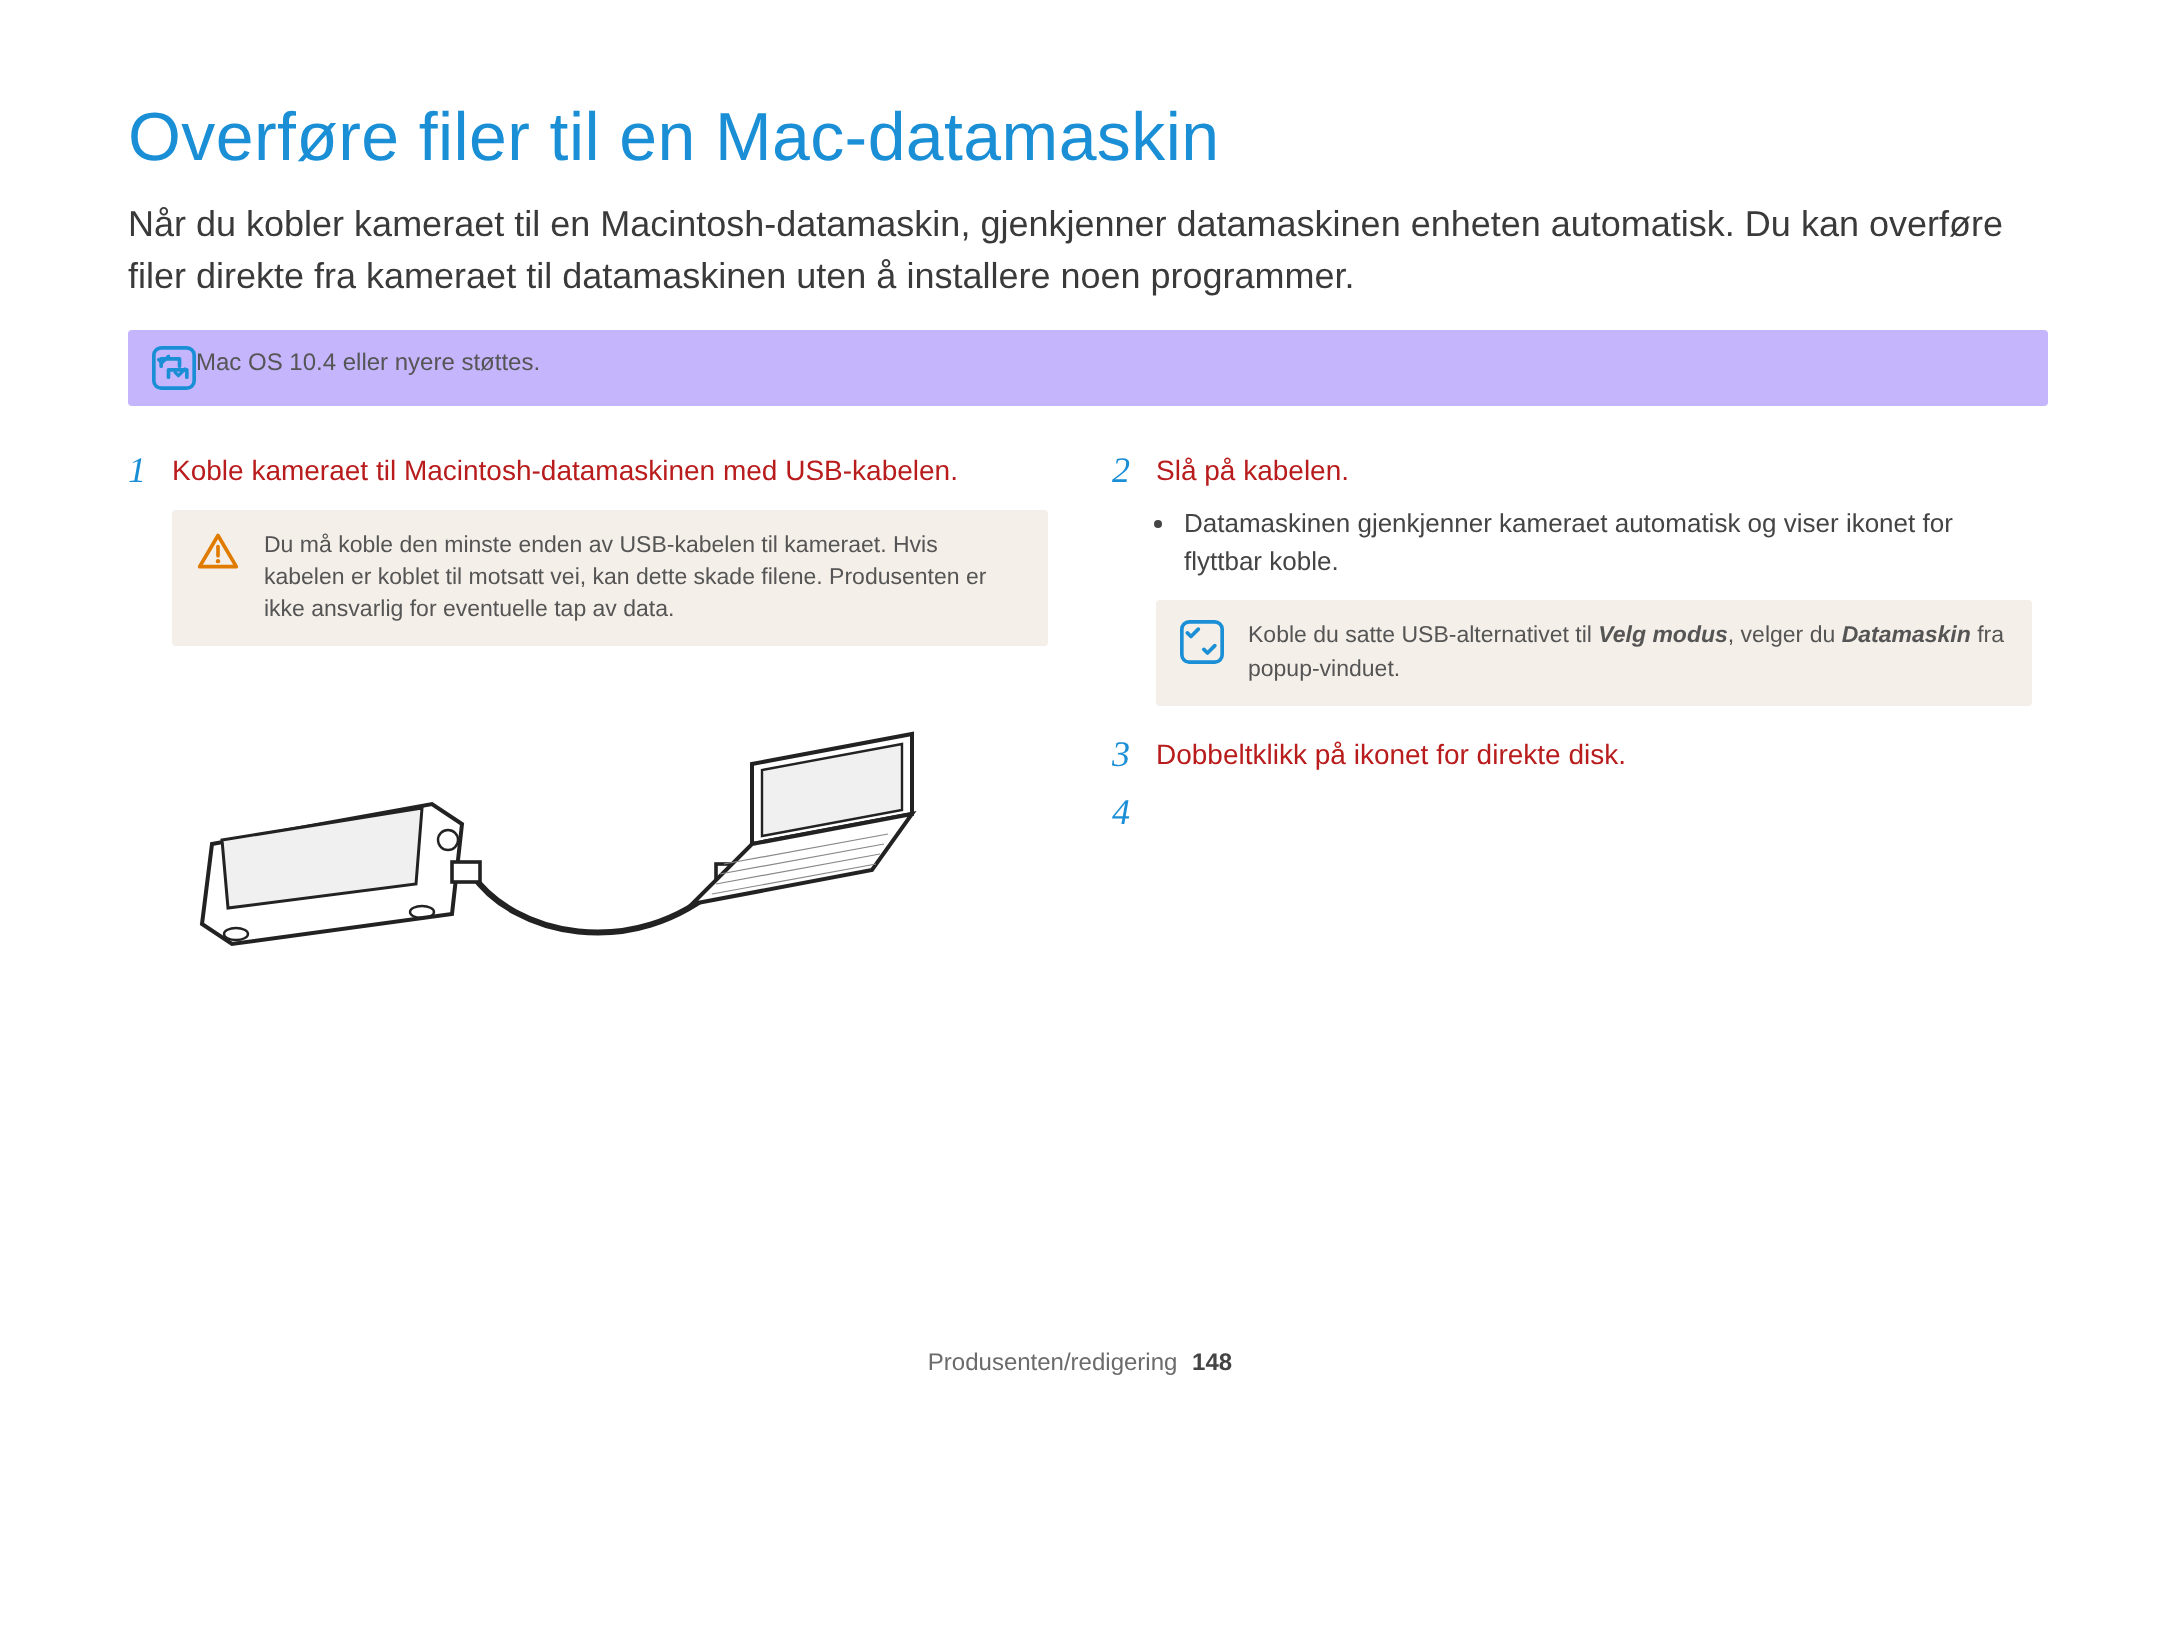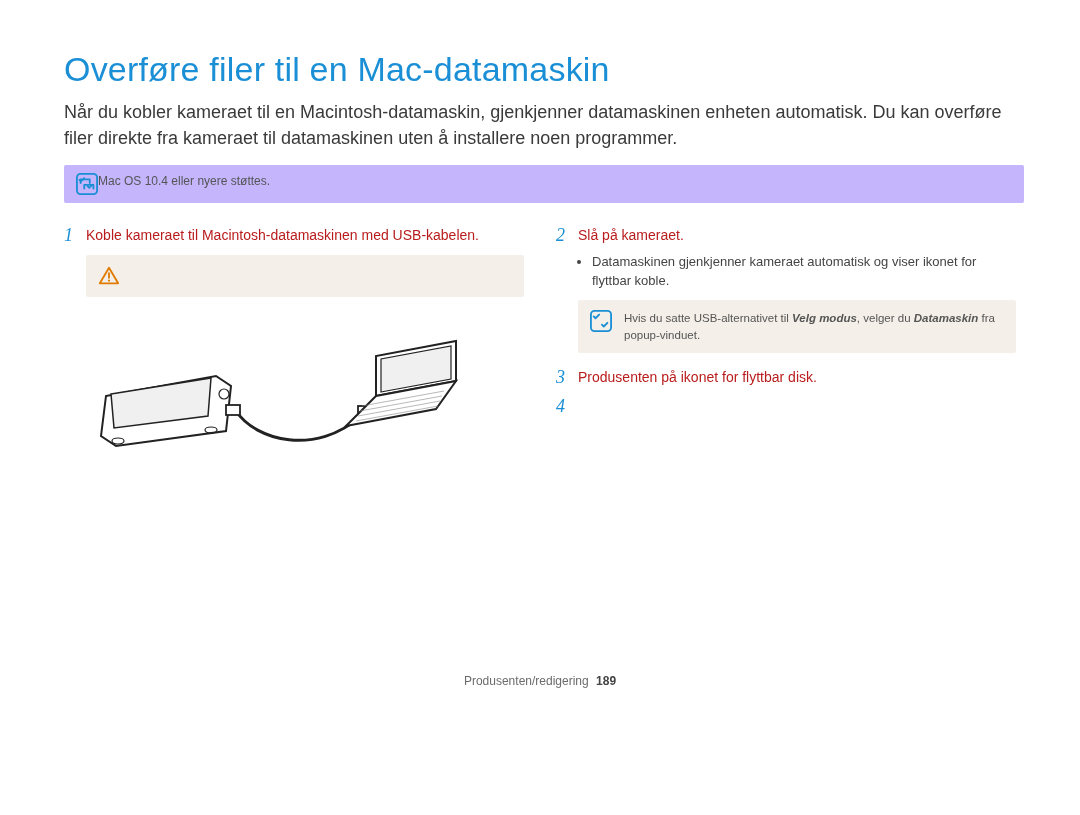--- a/index.html
+++ b/index.html
@@ -151,20 +151,21 @@
       </div>
 
       <div class="callout">
         <span class="note-icon">
           <svg viewBox="0 0 24 24" width="22" height="22">
             <path d="M12 3 L22 20 L2 20 Z" fill="none" stroke="#e07b00" stroke-width="2" stroke-linejoin="round"></path>
             <line x1="12" y1="9" x2="12" y2="14" stroke="#e07b00" stroke-width="2" stroke-linecap="round"></line>
             <circle cx="12" cy="17" r="1.2" fill="#e07b00"></circle>
           </svg>
         </span>
+        <span class="note-text">Du må koble den minste enden av USB-kabelen til kameraet. Hvis kabelen er koblet til motsatt vei, kan dette skade filene. Produsenten er ikke ansvarlig for eventuelle tap av data.</span>
       </div>
 
       <div class="illustration">
         <svg viewBox="0 0 380 160" width="380" height="160">
 
           <g transform="translate(10,55)">
             <path d="M10 30 L120 10 L135 20 L130 65 L20 80 L5 70 Z" fill="#fff" stroke="#222" stroke-width="2"></path>
             <path d="M15 28 L115 12 L112 50 L18 62 Z" fill="#f0f0f0" stroke="#222" stroke-width="1.5"></path>
             <circle cx="128" cy="28" r="5" fill="none" stroke="#222" stroke-width="1.2"></circle>
             <ellipse cx="22" cy="75" rx="6" ry="3" fill="none" stroke="#222" stroke-width="1.2"></ellipse>
@@ -188,46 +189,46 @@
               <line x1="-4" y1="70" x2="78" y2="55"></line>
             </g>
           </g>
         </svg>
       </div>
     </div>
 
     <div class="col">
       <div class="step">
         <span class="step-num">2</span>
-        <span class="step-text">Slå på kameraet.</span>
+        <span class="step-text">Slå på kabelen.</span>
       </div>
       <ul class="bullet-list" style="margin-left:22px;">
         <li>Datamaskinen gjenkjenner kameraet automatisk og viser ikonet for flyttbar koble.</li>
       </ul>
 
       <div class="callout">
         <span class="note-icon">
           <svg viewBox="0 0 24 24" width="22" height="22">
             <rect x="1" y="1" width="22" height="22" rx="4" fill="none" stroke="#1a8fd6" stroke-width="2"></rect>
             <path d="M4 6 L6 8 L10 4" stroke="#1a8fd6" stroke-width="2" fill="none" stroke-linecap="round" stroke-linejoin="round" transform="translate(0,1)"></path>
             <path d="M4 6 L6 8 L10 4" stroke="#1a8fd6" stroke-width="2" fill="none" stroke-linecap="round" stroke-linejoin="round" transform="translate(9,10)"></path>
           </svg>
         </span>
         <span class="note-text">
-          <span>Hvis du satte USB-alternativet til </span><span class="bold">Velg modus</span><span>, velger du </span><span class="bold">Datamaskin</span><span> fra popup-vinduet.</span>
+          <span>Koble du satte USB-alternativet til </span><span class="bold">Velg modus</span><span>, velger du </span><span class="bold">Datamaskin</span><span> fra popup-vinduet.</span>
         </span>
       </div>
 
       <div class="step">
         <span class="step-num">3</span>
-        <span class="step-text">Produsenten på ikonet for flyttbar disk.</span>
+        <span class="step-text">Dobbeltklikk på ikonet for direkte disk.</span>
       </div>
 
       <div class="step" style="margin-top:8px;">
         <span class="step-num">4</span>
       </div>
     </div>
   </div>
 
   <div class="footer">
-    <span>Produsenten/redigering</span>&nbsp;<span class="pg">189</span>
+    <span>Produsenten/redigering</span>&nbsp;<span class="pg">148</span>
   </div>
 </div>
 
 </body></html>

